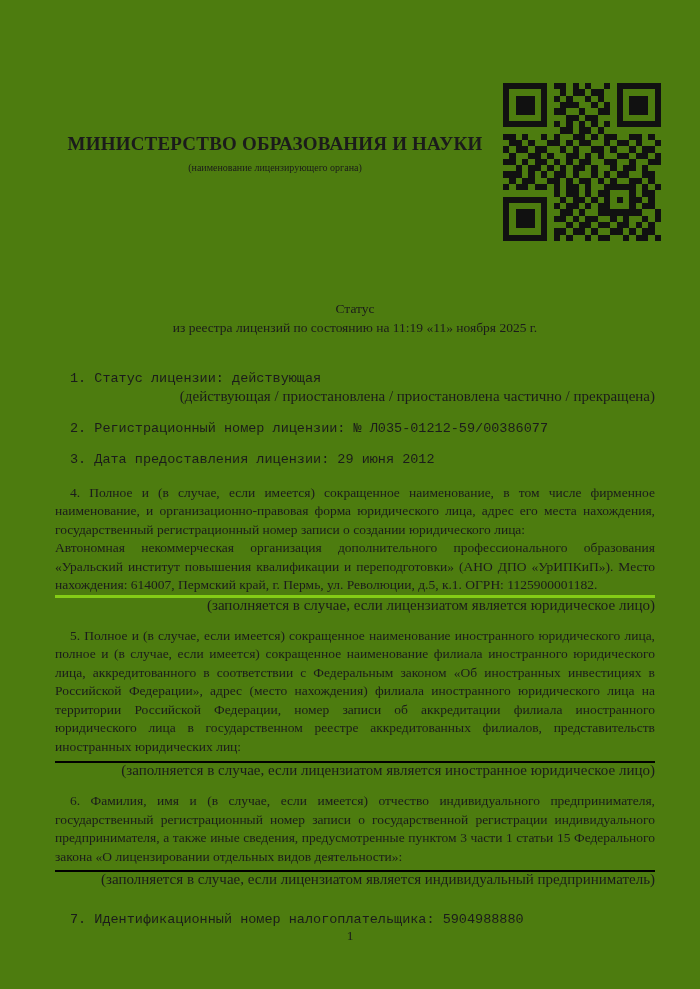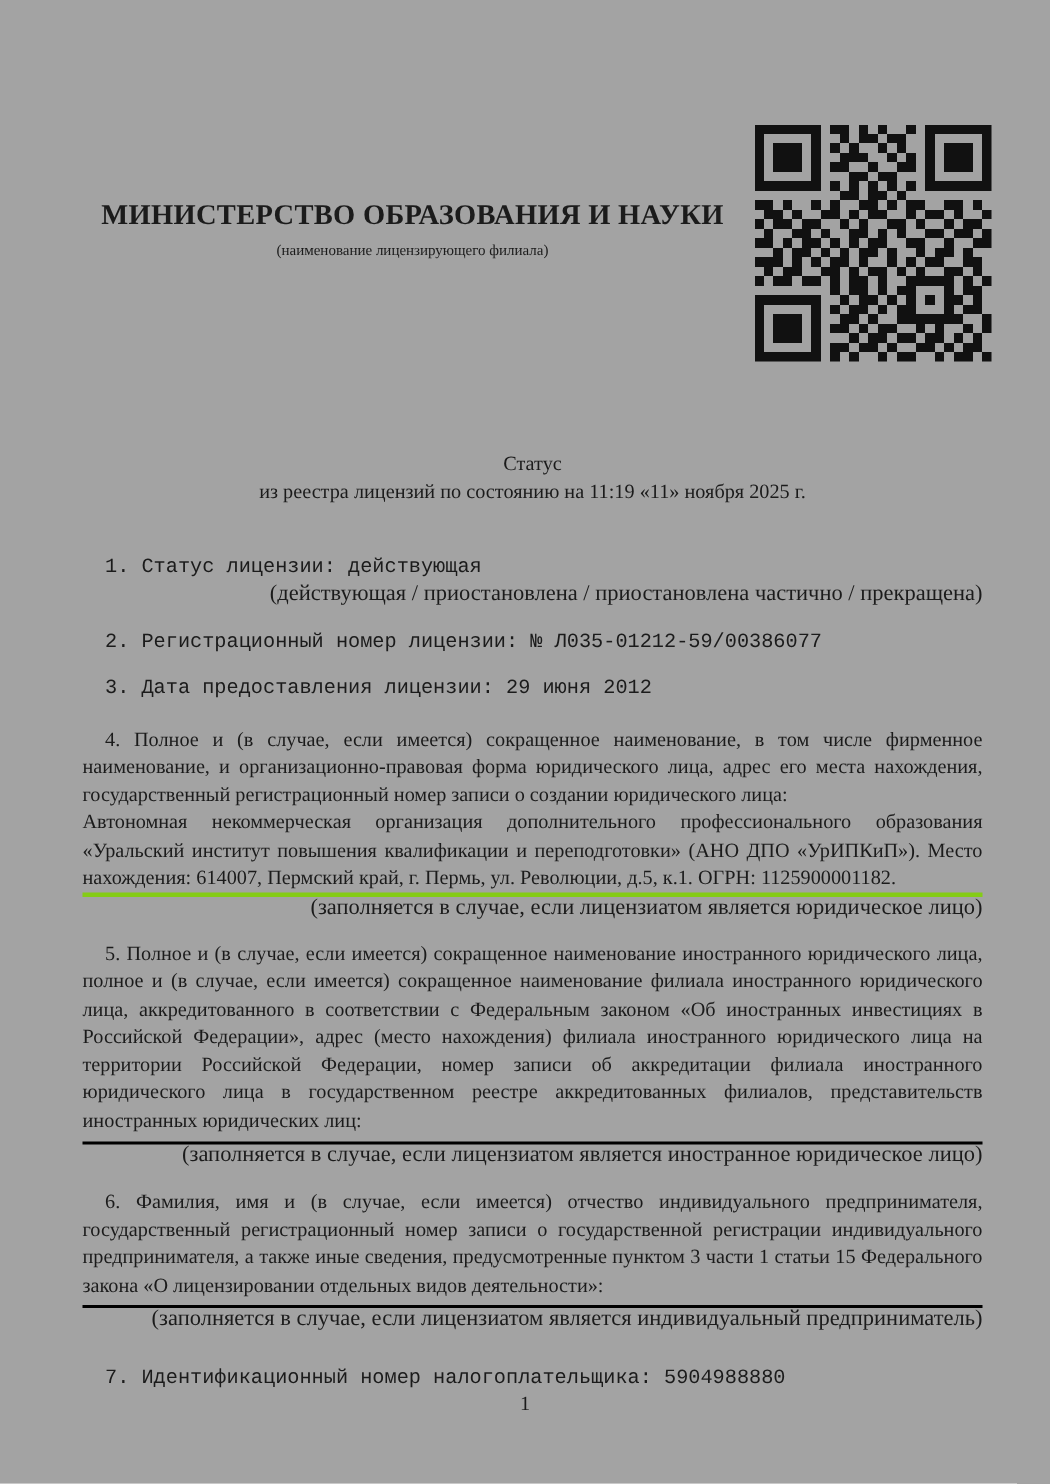--- a/index.html
+++ b/index.html
@@ -1,21 +1,21 @@
 <!DOCTYPE html>
 <html lang="ru"><head>
 <meta charset="utf-8">
 <style>
   * { margin: 0; padding: 0; box-sizing: border-box; }
   html, body { background: #e8e8e8; }
   .page {
     position: relative;
     width: 700px;
     height: 989px;
-    background: #a3a3a3;
+    background: #4d7c0f;
     font-family: "Liberation Serif", "DejaVu Serif", serif;
     color: #1b1b1b;
     overflow: hidden;
     margin: 0 auto;
   }
   
   .ministry {
     position: absolute;
     left: 55px;
     top: 130px;
@@ -83,21 +83,21 @@
     line-height: 18px;
   }
 </style>
 </head>
 <body>
 
 <div class="page">
 
   <div class="ministry">
     <div class="ministry-name">МИНИСТЕРСТВО ОБРАЗОВАНИЯ И НАУКИ</div>
-    <div class="ministry-note">(наименование лицензирующего филиала)</div>
+    <div class="ministry-note">(наименование лицензирующего органа)</div>
   </div>
 
   <div class="qr">
     <svg viewBox="0 0 25 25" shape-rendering="crispEdges" fill="#111111">
         <rect x="0" y="0" width="1" height="1"></rect>
         <rect x="1" y="0" width="1" height="1"></rect>
         <rect x="2" y="0" width="1" height="1"></rect>
         <rect x="3" y="0" width="1" height="1"></rect>
         <rect x="4" y="0" width="1" height="1"></rect>
         <rect x="5" y="0" width="1" height="1"></rect>

